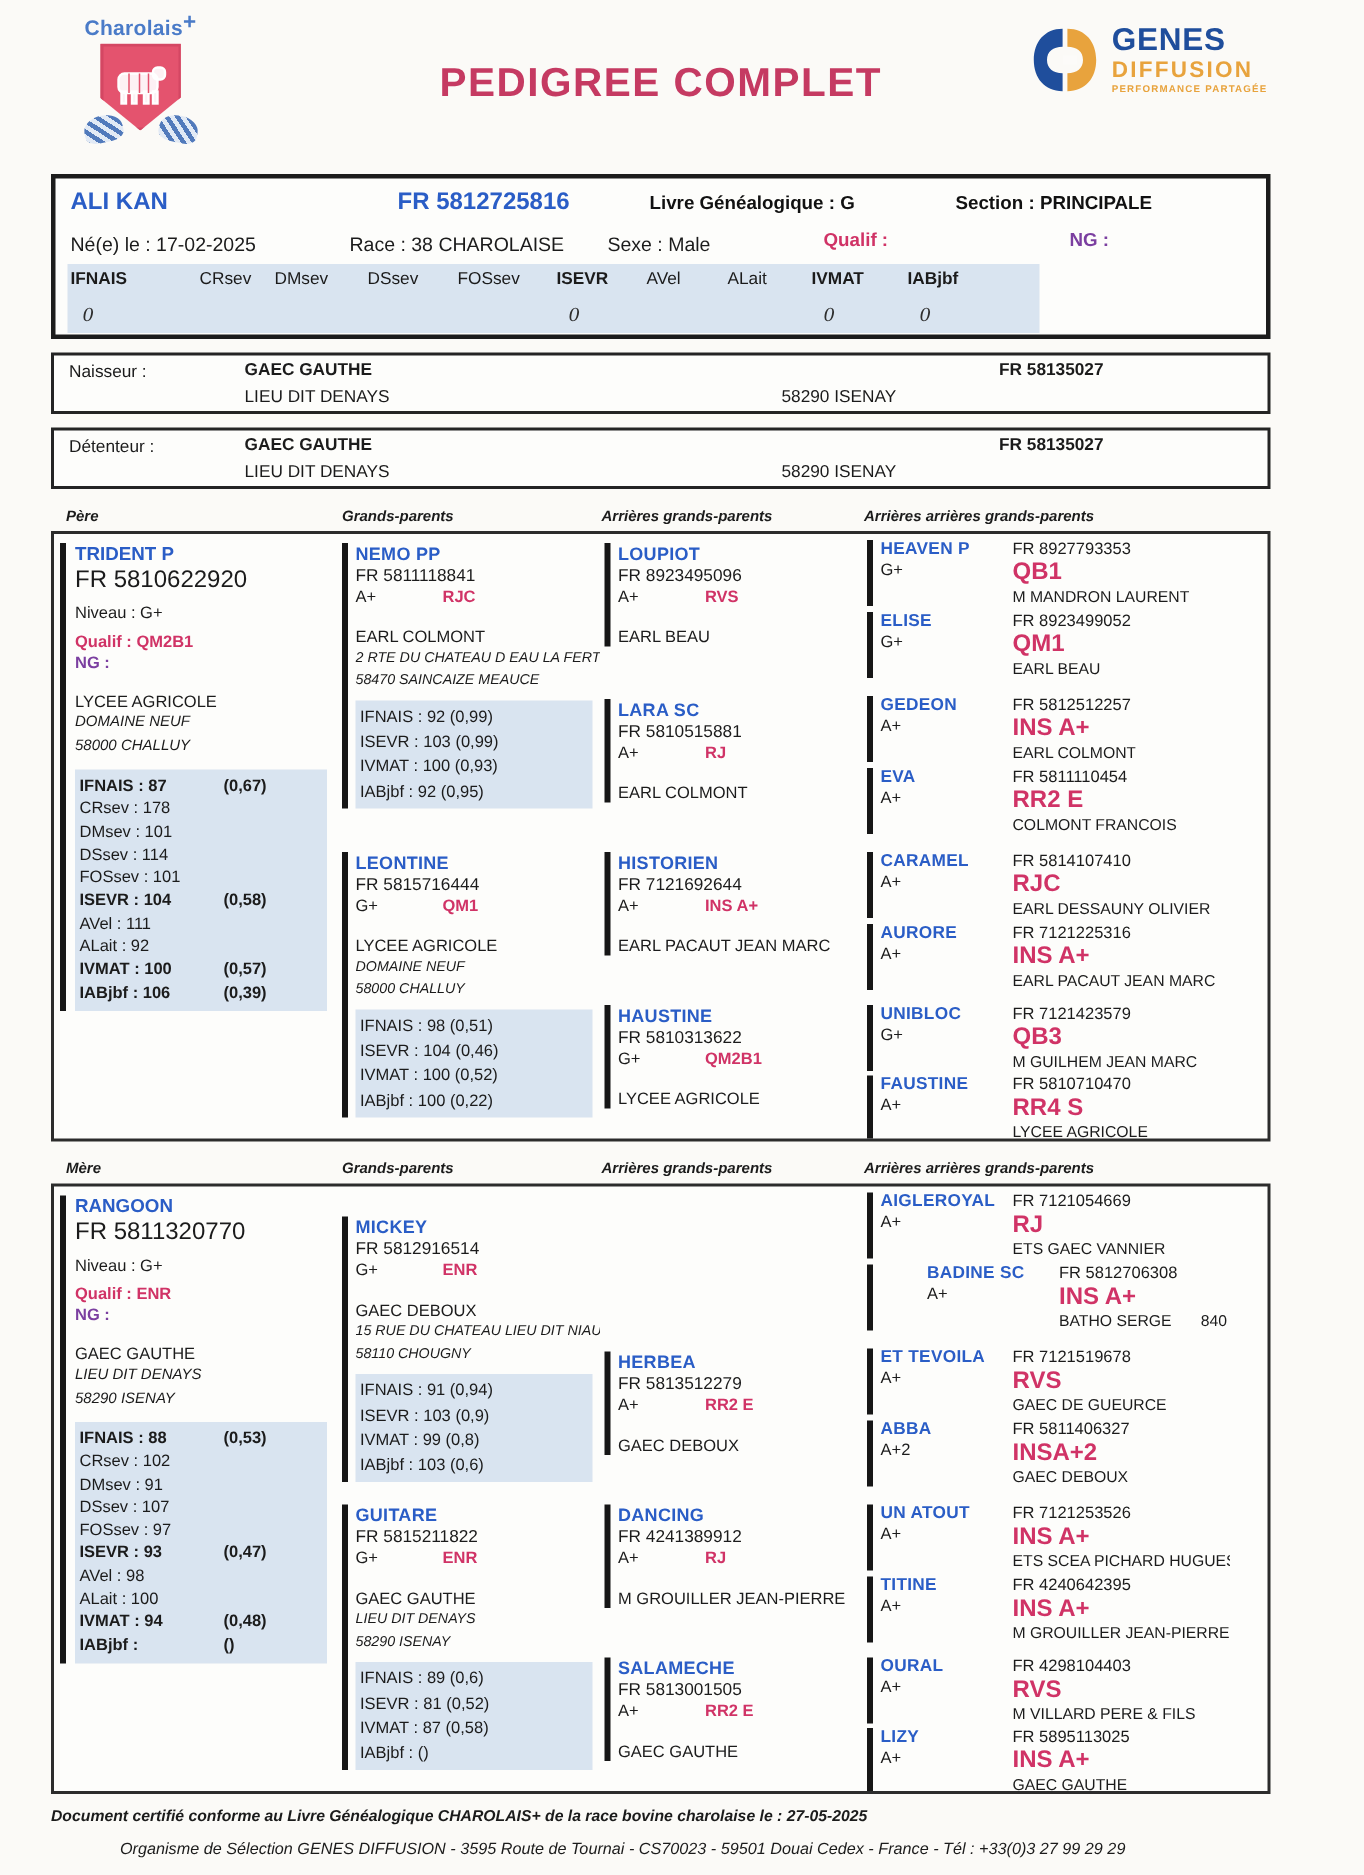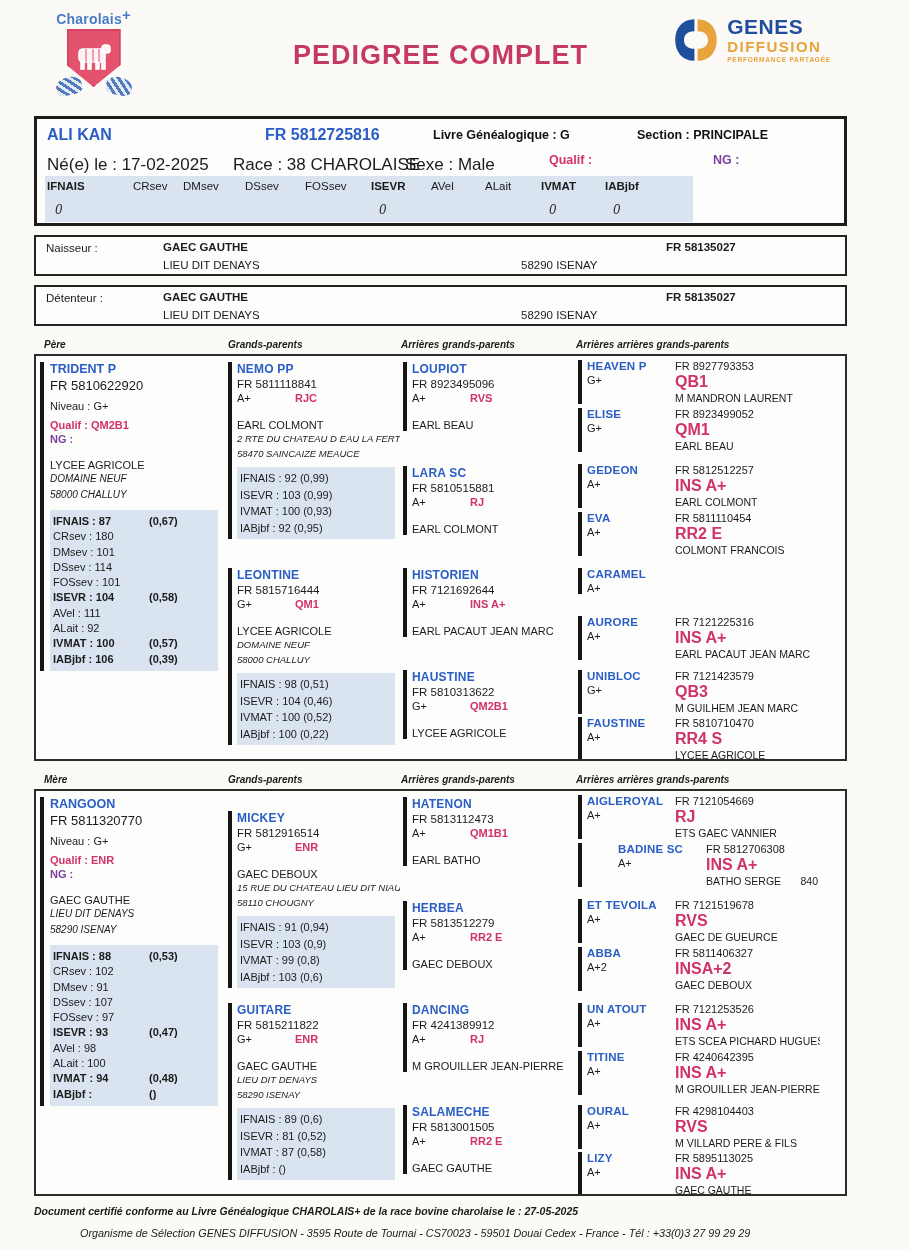--- a/index.html
+++ b/index.html
@@ -17,34 +17,34 @@
   .charolais-plus { font-size:15px; vertical-align:4px; color:#4a7bc8; font-weight:bold; }
   .shield-wrap { position:relative; width:64px; margin:1px auto 0; height:66px; }
   .shield { position:absolute; left:5px; top:0; width:54px; height:58px; background:#e4536e; border:2px solid #d44763;
     clip-path:polygon(0 0,100% 0,100% 62%,50% 100%,0 62%); }
   .hand { position:absolute; bottom:0; width:26px; height:18px; border-radius:60% 60% 40% 40%;
     background:repeating-linear-gradient(45deg,#3f6cb5 0 3px,#dfe8f5 3px 6px); opacity:.9; }
   .hand.left { left:-6px; transform:rotate(-12deg); }
   .hand.right { right:-6px; transform:rotate(12deg); }
   .title { position:absolute; left:0; right:0; top:40px; text-align:center;
     font-size:27px; font-weight:bold; letter-spacing:1px; color:#c53a62; }
-  .gd-logo { position:absolute; right:16px; top:16px; display:flex; align-items:center; gap:7px; }
+  .gd-logo { position:absolute; right:2px; top:16px; display:flex; align-items:center; gap:7px; }
   .gd-text { line-height:1; }
   .gd-l1 { font-size:21px; font-weight:bold; color:#1f4e9c; letter-spacing:.5px; }
   .gd-l2 { font-size:15px; font-weight:bold; color:#e8a33d; letter-spacing:1.5px; margin-top:2px; }
   .gd-l3 { font-size:6.5px; font-weight:bold; color:#e8a33d; letter-spacing:.8px; margin-top:3px; }
 
   
   .info-box { position:relative; height:110px; border:3px solid #1c1c1c; background:#fdfdfb;padding-left:28px; }
   .info-box span { position:absolute; white-space:nowrap; }
   .an-name,.an-id { top:7px; font-size:16px; font-weight:bold; color:#2a5dc6; }
   .an-name { left:10px; } .an-id { left:228px; }
   .an-livre,.an-section { top:9px; font-size:12.5px; font-weight:bold; color:#111; }
   .an-livre { left:396px; } .an-section { left:600px; }
-  .an-r2 { top:36px; font-size:17px; }
+  .an-r2 { top:36px; font-size:13px; }
   .an-born { left:10px; } .an-race { left:196px; } .an-sex { left:368px; }
   .an-qualif { left:512px; color:#d03366; font-weight:bold; font-size:12.5px; top:34px; }
   .an-ng { left:676px; color:#7b3fa0; font-weight:bold; font-size:12.5px; top:34px; }
   .ix-band { position:absolute; left:8px; top:57px; width:648px; height:46px; background:#d9e4f0; }
   .ixh { top:61px; font-size:11.5px; }
   .ixh.b { font-weight:bold; }
   .ixv { top:84px; font-size:12px; font-style:italic; font-family:"DejaVu Serif", serif; color:#2e2e2e; }
 
   
   .party-box { position:relative; height:41px; border:2px solid #242424; background:#fdfdfb; margin-top:9px; }
@@ -75,21 +75,21 @@
   .own { font-size:11px; margin-top:15px; white-space:nowrap; }
   .adr { font-size:9.5px; font-style:italic; margin-top:2px; white-space:nowrap; overflow:hidden; }
   .cty { font-size:9.5px; font-style:italic; margin-top:4px; white-space:nowrap; }
   .ixblk { background:#d9e4f0; margin-top:8px; padding:3px 2px 3px 3px; width:158px; }
   .ixrow { font-size:11px; line-height:16.5px; white-space:nowrap; }
   .ixl { display:inline-block; min-width:96px; }
 
   
   .p-blk { position:absolute; top:6px; left:0; right:0; border-left:4px solid #161616; padding-left:6px; }
   .p-nm { color:#2a5dc6; font-weight:bold; font-size:12.5px; }
-  .p-id { font-size:13px; margin-top:2px; }
+  .p-id { font-size:16px; margin-top:2px; }
   .p-niv { font-size:11px; margin-top:7px; }
   .p-qualif { font-size:11px; margin-top:7px; color:#d03366; font-weight:bold; }
   .p-ng { font-size:11px; margin-top:2px; color:#7b3fa0; font-weight:bold; }
   .p-own { font-size:11px; margin-top:14px; }
   .p-adr { font-size:10px; font-style:italic; margin-top:2px; }
   .p-cty { font-size:10px; font-style:italic; margin-top:5px; }
   .p-ix { background:#d9e4f0; margin-top:10px; padding:4px 2px 4px 3px; width:168px; }
   .p-ixrow { font-size:11px; line-height:15.3px; white-space:nowrap; }
   .p-ixrow.b { font-weight:bold; }
 
@@ -212,21 +212,21 @@
           <div class="p-nm">TRIDENT P</div>
           <div class="p-id">FR 5810622920</div>
           <div class="p-niv">Niveau : G+</div>
           <div class="p-qualif">Qualif : QM2B1</div>
           <div class="p-ng">NG :</div>
           <div class="p-own">LYCEE AGRICOLE</div>
           <div class="p-adr">DOMAINE NEUF</div>
           <div class="p-cty">58000 CHALLUY</div>
           <div class="p-ix">
             <div class="p-ixrow b"><span class="ixl">IFNAIS : 87</span><span class="ci">(0,67)</span></div>
-            <div class="p-ixrow"><span>CRsev : 180</span></div>
+            <div class="p-ixrow"><span>CRsev : 178</span></div>
             <div class="p-ixrow"><span>DMsev : 101</span></div>
             <div class="p-ixrow"><span>DSsev : 114</span></div>
             <div class="p-ixrow"><span>FOSsev : 101</span></div>
             <div class="p-ixrow b"><span class="ixl">ISEVR : 104</span><span class="ci">(0,58)</span></div>
             <div class="p-ixrow"><span>AVel : 111</span></div>
             <div class="p-ixrow"><span>ALait : 92</span></div>
             <div class="p-ixrow b"><span class="ixl">IVMAT : 100</span><span class="ci">(0,57)</span></div>
             <div class="p-ixrow b"><span class="ixl">IABjbf : 106</span><span class="ci">(0,39)</span></div>
           </div>
         </div>
@@ -337,20 +337,27 @@
             <div class="qf g3-qf">RR2 E</div>
             <div class="g3-ownrow">
               <span class="g3-own">COLMONT FRANCOIS</span>
             </div>
           </div>
         </div>
         <div class="blk g3-blk" style="top: 212px;">
           <div class="g3-left">
             <div class="nm g3-nm">CARAMEL</div>
             <div class="g3-lvl">A+</div>
+          </div>
+          <div class="g3-right">
+            <div class="g3-id">FR 5814107410</div>
+            <div class="qf g3-qf">RJC</div>
+            <div class="g3-ownrow">
+              <span class="g3-own">EARL DESSAUNY OLIVIER</span>
+            </div>
           </div>
         </div>
         <div class="blk g3-blk" style="top: 260px;">
           <div class="g3-left">
             <div class="nm g3-nm">AURORE</div>
             <div class="g3-lvl">A+</div>
           </div>
           <div class="g3-right">
             <div class="g3-id">FR 7121225316</div>
             <div class="qf g3-qf">INS A+</div>
@@ -443,26 +450,20 @@
           <div class="cty">58290 ISENAY</div>
           <div class="ixblk">
             <div class="ixrow">IFNAIS : 89 (0,6)</div>
             <div class="ixrow">ISEVR : 81 (0,52)</div>
             <div class="ixrow">IVMAT : 87 (0,58)</div>
             <div class="ixrow">IABjbf :  ()</div>
           </div>
         </div>
       </div>
     <div class="ped-col col-ggp" id="dam-ggp">
-        <div class="blk" style="top: 6px;">
-          <div class="nm">HATENON</div>
-          <div class="idno">FR 5813112473</div>
-          <div class="lvlrow"><span class="lvl">A+</span><span class="qf">QM1B1</span></div>
-          <div class="own">EARL BATHO</div>
-        </div>
         <div class="blk" style="top: 110px;">
           <div class="nm">HERBEA</div>
           <div class="idno">FR 5813512279</div>
           <div class="lvlrow"><span class="lvl">A+</span><span class="qf">RR2 E</span></div>
           <div class="own">GAEC DEBOUX</div>
         </div>
         <div class="blk" style="top: 212px;">
           <div class="nm">DANCING</div>
           <div class="idno">FR 4241389912</div>
           <div class="lvlrow"><span class="lvl">A+</span><span class="qf">RJ</span></div>

